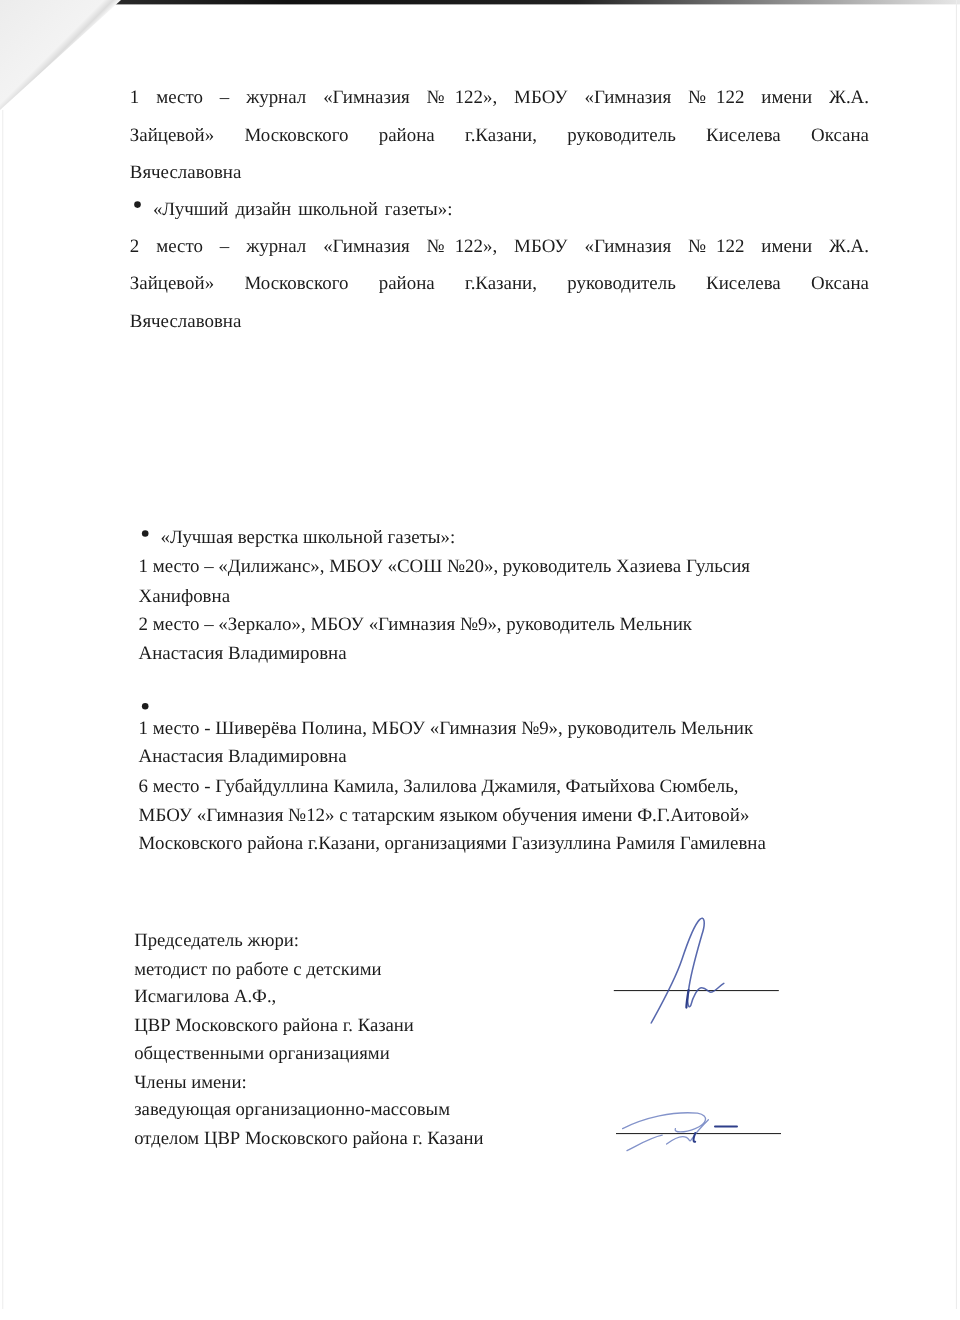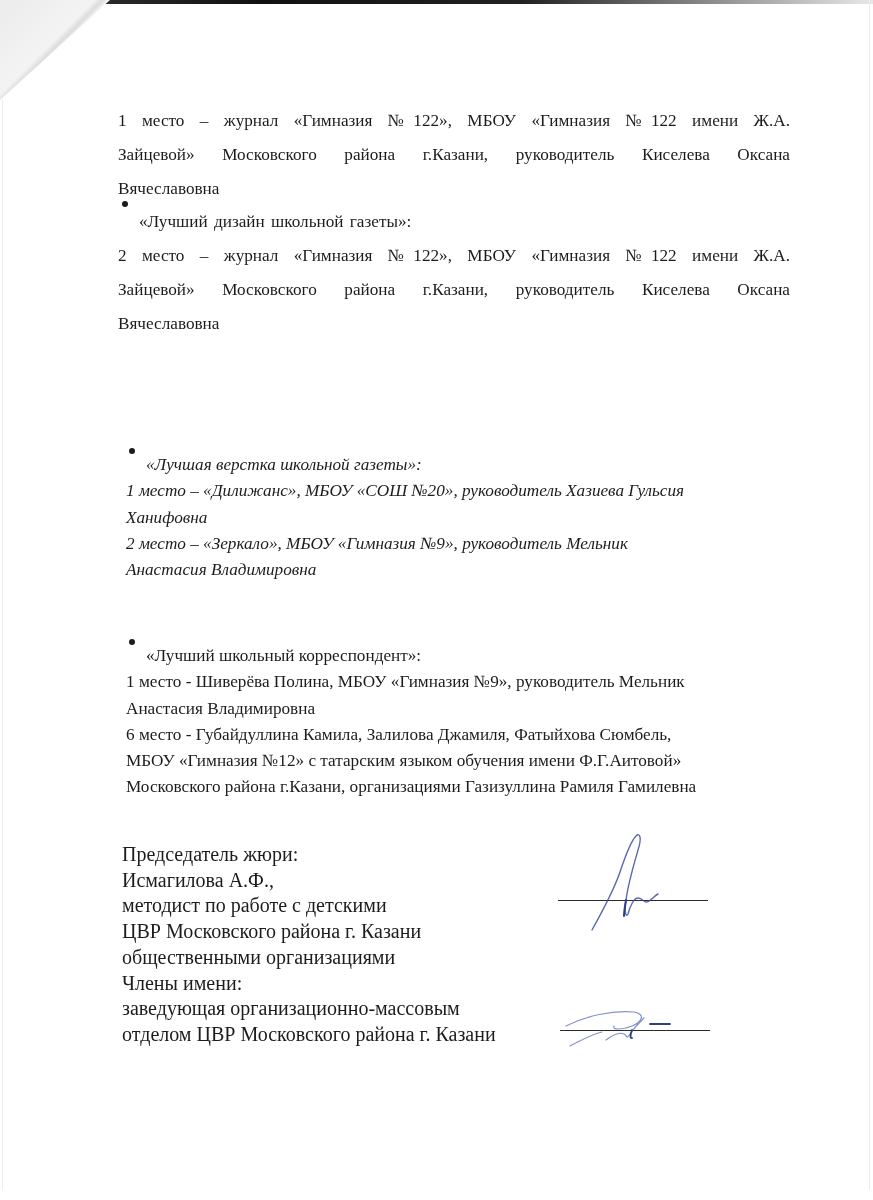--- a/index.html
+++ b/index.html
@@ -72,39 +72,39 @@
       position: absolute;
       left: 126px;
       width: 680px;
       font-size: 17.2px;
       line-height: 26.3px;
     }
     .sec-tight p { margin: 0; }
 
     .bullet-line {
       display: flex;
-      align-items: flex-start;
+      align-items: center;
     }
     .bullet {
       display: inline-block;
       width: 6px; height: 6px;
       border-radius: 50%;
       background: #1c1c1c;
       margin-left: 3px;
       margin-right: 11px;
       transform: translateY(-4px);
     }
     .bullet-wide { margin-left: 4px; }
 
     .jury {
       position: absolute;
       left: 122px;
       top: 842px;
       width: 420px;
-      font-size: 20px;
+      font-size: 17px;
       line-height: 25.7px;
     }
     .jury p { margin: 0; white-space: nowrap; }
 
     .sig {
       position: absolute;
     }
     .sig-line {
       position: absolute;
       height: 1px;
@@ -113,73 +113,72 @@
   </style>
 </head>
 <body>
 
 <div class="top-edge"></div>
 <div class="corner-shadow"></div>
 <div class="corner-fold"></div>
 <div class="left-edge"></div>
 <div class="right-edge"></div>
 
-<div class="sec-wide" style="top:72px;margin-top:32px;">
+<div class="sec-wide" style="top:72px;">
   <p class="full">1 место – журнал «Гимназия №122», МБОУ «Гимназия №122 имени Ж.А.</p>
   <p class="full">Зайцевой» Московского района г.Казани, руководитель Киселева Оксана</p>
   <p>Вячеславовна</p>
 
   <div class="bullet-line">
     <span class="bullet bullet-wide"></span>
     <span>«Лучший дизайн школьной газеты»:</span>
   </div>
 
 
   <div>
     <p class="full">2 место – журнал «Гимназия №122», МБОУ «Гимназия №122 имени Ж.А.</p>
     <p class="full">Зайцевой» Московского района г.Казани, руководитель Киселева Оксана</p>
     <p>Вячеславовна</p>
   </div>
 </div>
 
-<div class="sec-tight" style="top:452px;font-style:italic;">
+<div class="sec-tight" style="top:476px;">
   <div class="bullet-line">
     <span class="bullet"></span>
     <span>«Лучшая верстка школьной газеты»:</span>
   </div>
   <div>
     <p>1 место – «Дилижанс», МБОУ «СОШ №20», руководитель Хазиева Гульсия</p>
     <p>Ханифовна</p>
   </div>
   <div>
     <p>2 место – «Зеркало», МБОУ «Гимназия №9», руководитель Мельник</p>
     <p>Анастасия Владимировна</p>
   </div>
 </div>
 
 <div class="sec-tight" style="top:643px;">
   <div class="bullet-line">
     <span class="bullet"></span>
-    <span>«Лучший школьный корреспондент»:</span>
   </div>
   <div>
     <p>1 место - Шиверёва Полина, МБОУ «Гимназия №9», руководитель Мельник</p>
     <p>Анастасия Владимировна</p>
   </div>
   <div>
     <p>6 место - Губайдуллина Камила, Залилова Джамиля, Фатыйхова Сюмбель,</p>
     <p>МБОУ «Гимназия №12» с татарским языком обучения имени Ф.Г.Аитовой»</p>
     <p>Московского района г.Казани, организациями Газизуллина Рамиля Гамилевна</p>
   </div>
 </div>
 
 <div class="jury">
   <p>Председатель жюри:</p>
+  <p>методист по работе с детскими</p>
   <p>Исмагилова А.Ф.,</p>
-  <p>методист по работе с детскими</p>
   <p>ЦВР Московского района г. Казани</p>
   <p>общественными организациями</p>
   <p>Члены имени:</p>
   <p>заведующая организационно-массовым</p>
   <p>отделом ЦВР Московского района г. Казани</p>
 </div>
 
 <div class="sig-line" style="left:558px; top:900px; width:150px;"></div>
 <svg class="sig" style="left:590px; top:832px;" width="80" height="100" viewBox="0 0 80 100">
   <path d="M2 98 C 12 80, 24 58, 30 40 C 36 22, 42 8, 46 4 C 50 0, 52 6, 48 18 C 44 32, 38 52, 36 68 C 34 80, 36 86, 38 82 C 40 74, 44 66, 48 66 C 52 66, 54 70, 56 70 C 60 70, 64 64, 68 62" fill="none" stroke="#3b4fa0" stroke-width="1.4" stroke-linecap="round" opacity="0.85"></path>

